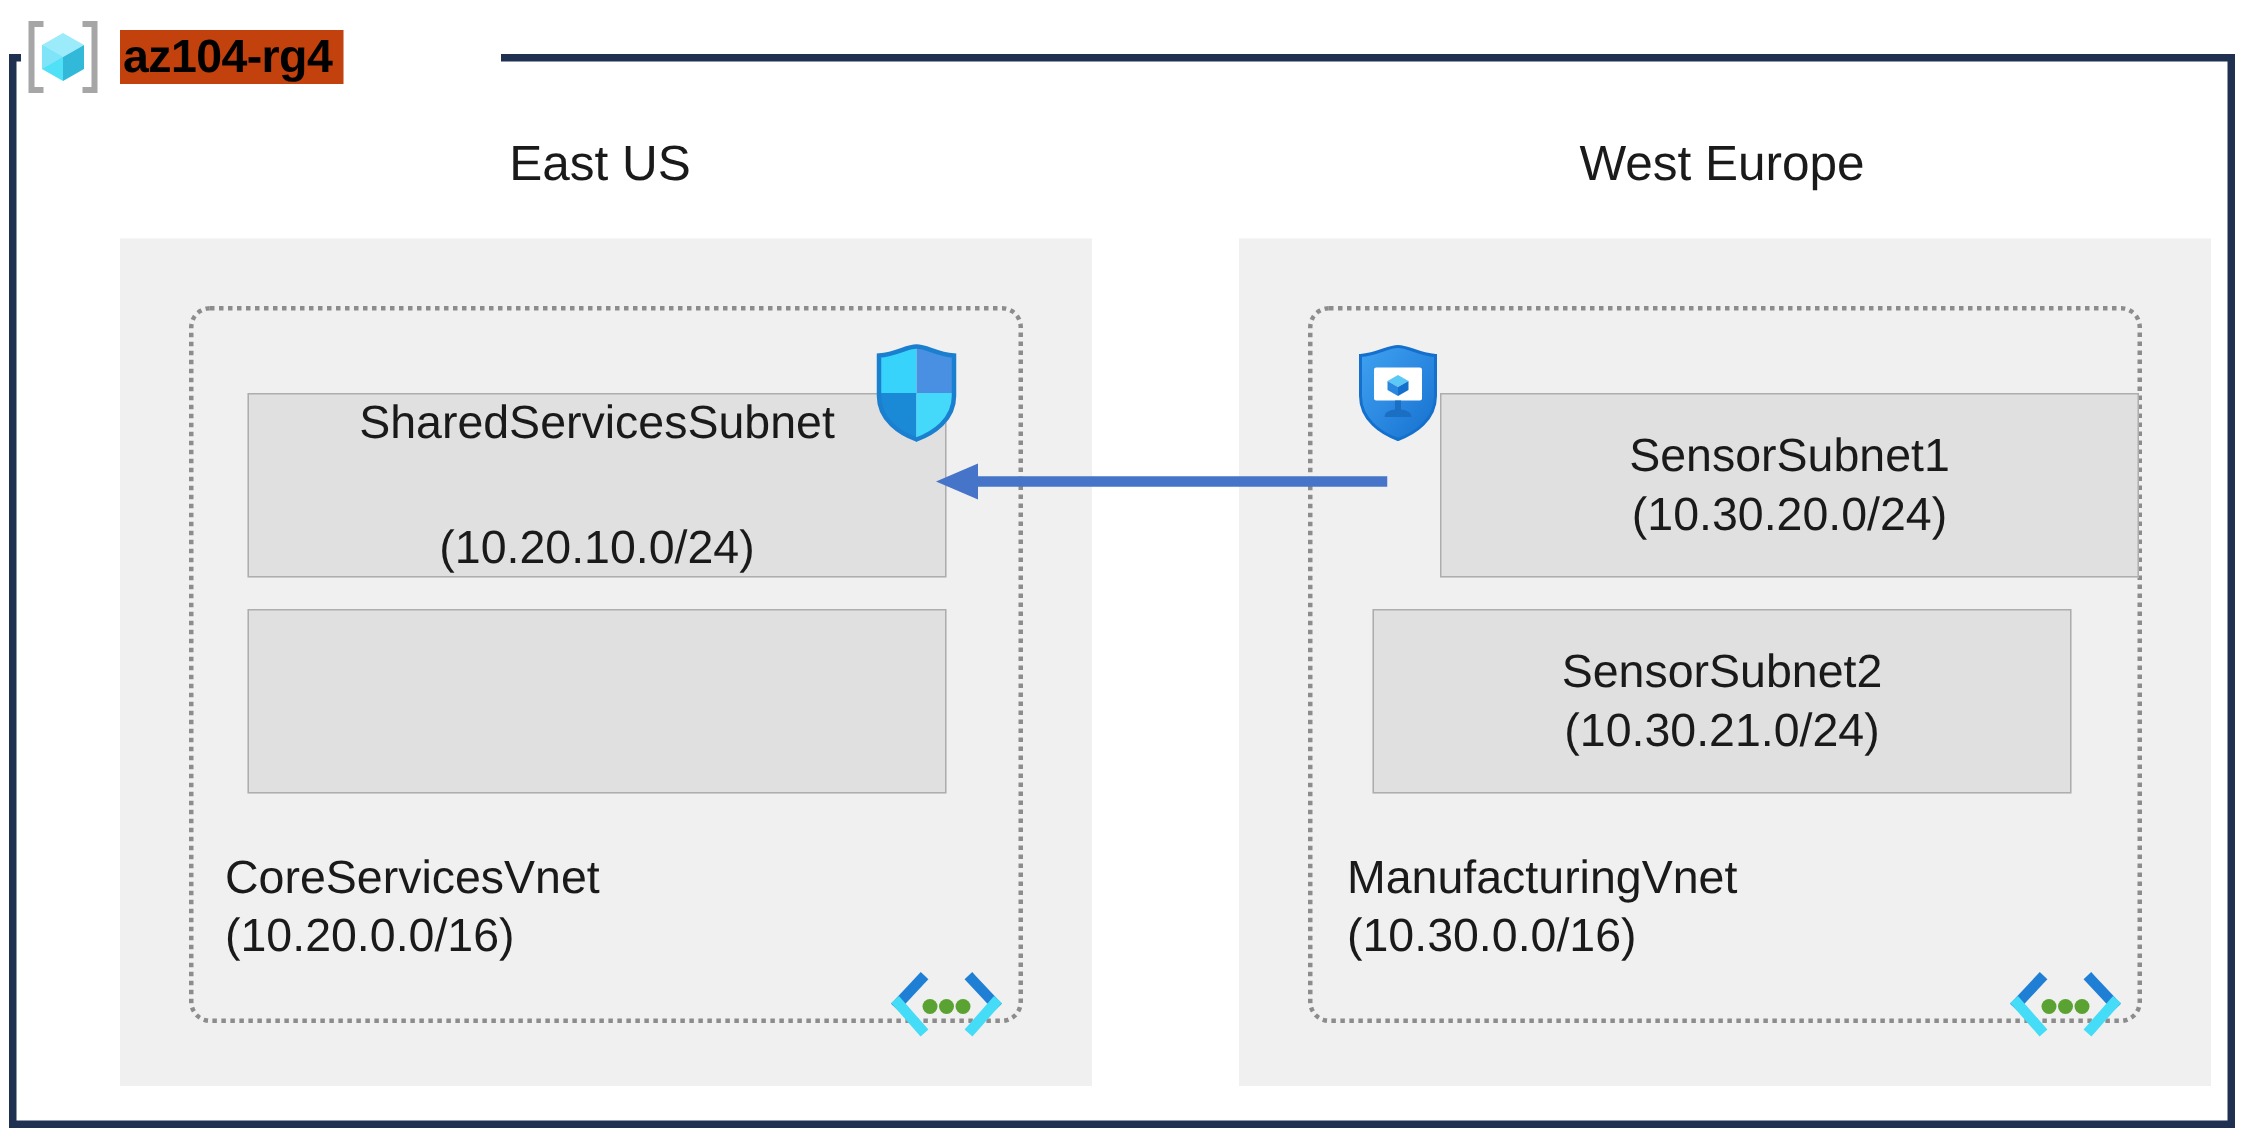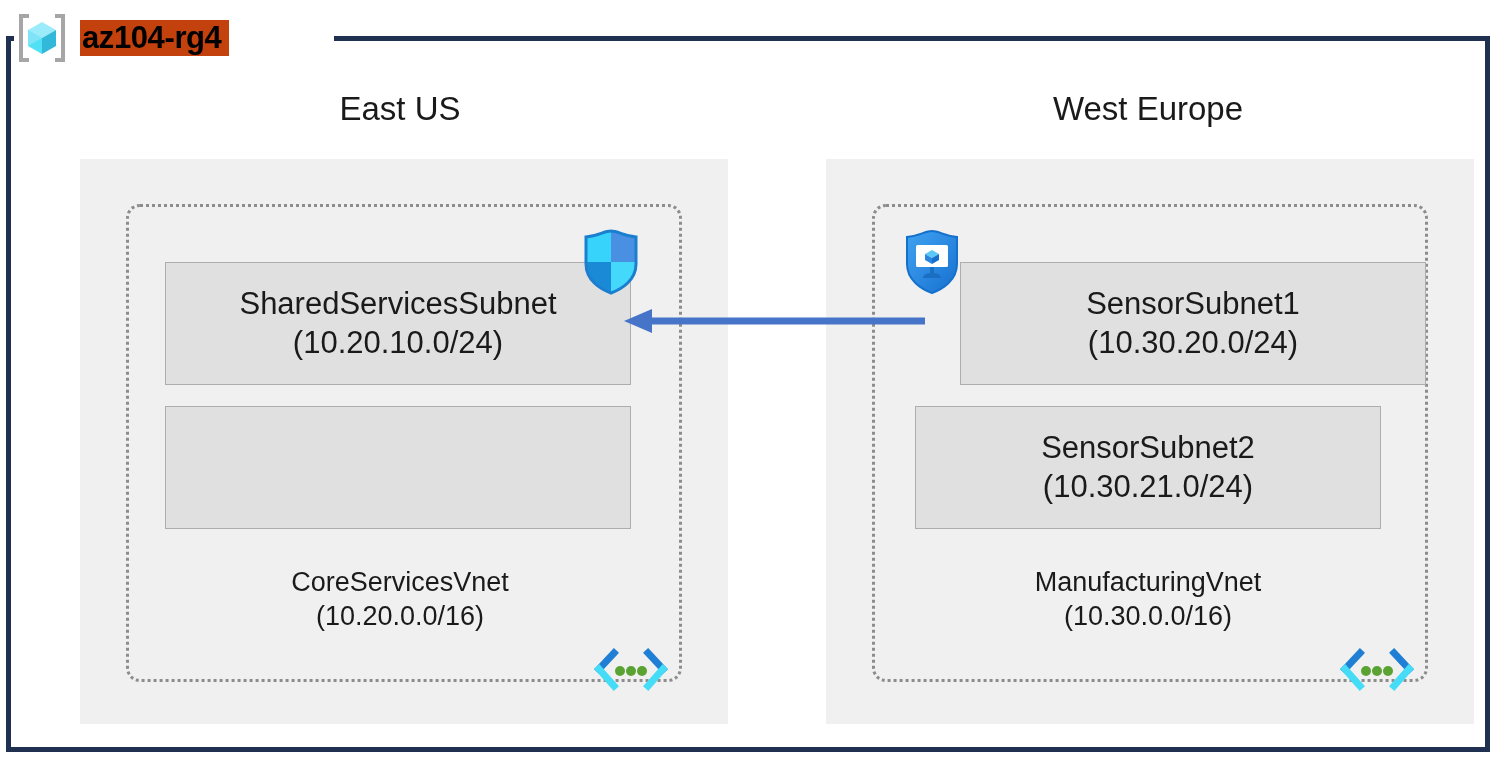--- a/index.html
+++ b/index.html
@@ -95,30 +95,29 @@
     align-items: center;
     justify-content: center;
     height: 123px;
   }
   .subnet-line {
     font-size: 31px;
     color: #1a1a1a;
     line-height: 1.23;
     white-space: nowrap;
   }
-  #subnet-0-0 { left: 165px; top: 262px; width: 466px; }
+  #subnet-0-0 { left: 165px; top: 262px; width: 466px; justify-content: space-between; }
   #subnet-0-1 { left: 165px; top: 406px; width: 466px; }
   #subnet-1-0 { left: 960px; top: 262px; width: 466px; }
   #subnet-1-1 { left: 915px; top: 406px; width: 466px; }
 
   
   .vnet-caption {
     position: absolute;
-    text-align: center;
-    font-size: 27px;
+    font-size: 31px;
     color: #1a1a1a;
     line-height: 1.27;
     white-space: nowrap;
   }
   #vnet-caption-0 { left: 150px; top: 565px; width: 500px; }
   #vnet-caption-1 { left: 898px; top: 565px; width: 500px; }
 
   
   .icon-abs { position: absolute; }
   #nsg-icon-0   { left: 580px; top: 228px; width: 62px; height: 68px; z-index: 5; }

